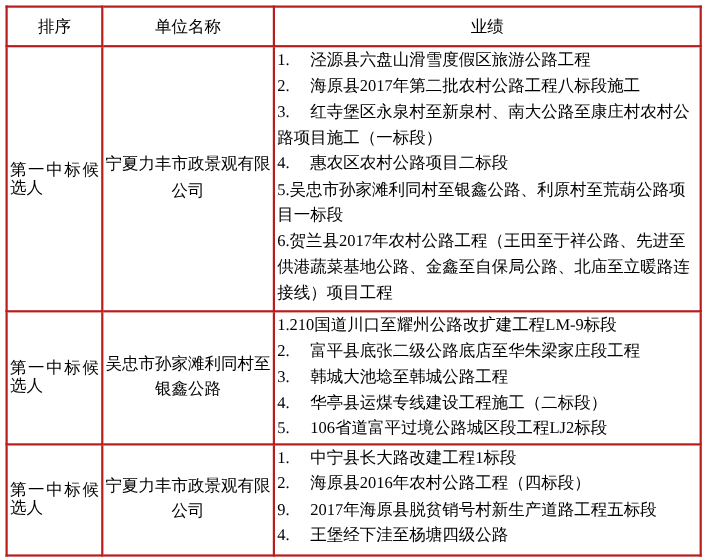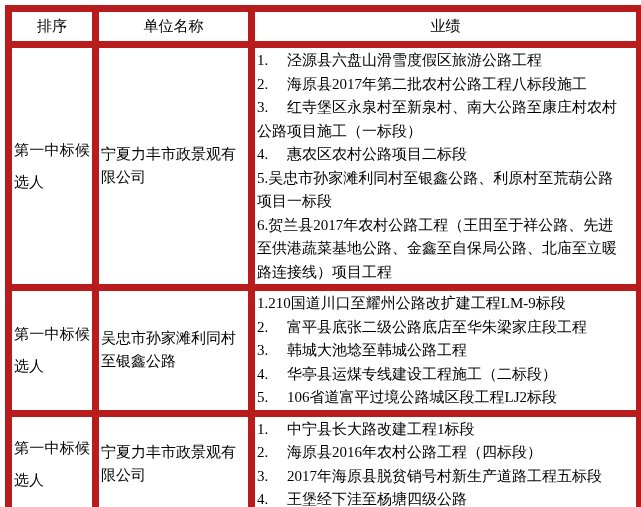--- a/index.html
+++ b/index.html
@@ -14,42 +14,43 @@
     color: #000000;
   }
   table.bid-table {
     border-collapse: collapse;
     table-layout: fixed;
     margin: 5px 0 0 5px;
     width: 631px;
     border: 2px solid #000000;
   }
   .bid-table th, .bid-table td {
-    border: 7px solid #b91c1c;
+    border: 2px solid #b91c1c;
     font-size: 15px;
     font-weight: normal;
     overflow: hidden;
     box-sizing: border-box;
   }
   .bid-table thead tr { height: 36px; }
   .bid-table th {
     text-align: center;
     vertical-align: middle;
     padding: 0;
   }
   tr.row-1 { height: 241px; }
   tr.row-2 { height: 118px; }
   tr.row-3 { height: 101px; }
   td.rank-cell {
     text-align: justify;
     vertical-align: middle;
     padding: 14px 2px;
-    line-height: 32px;
+    line-height: 16px;
   }
   td.company-cell {
+    text-align: center;
     vertical-align: middle;
     padding: 16px 2px;
     line-height: 23.5px;
   }
   td.achv-cell {
     text-align: left;
     vertical-align: top;
     padding: 1px 8px 0 2px;
     line-height: 23.5px;
     white-space: pre-wrap;
@@ -91,17 +92,17 @@
 2.　 富平县底张二级公路底店至华朱梁家庄段工程
 3.　 韩城大池埝至韩城公路工程
 4.　 华亭县运煤专线建设工程施工（二标段）
 5.　 106省道富平过境公路城区段工程LJ2标段</td>
     </tr>
     <tr class="row-3">
       <td class="rank-cell">第一中标候选人</td>
       <td class="company-cell">宁夏力丰市政景观有限公司</td>
       <td class="achv-cell">1.　 中宁县长大路改建工程1标段
 2.　 海原县2016年农村公路工程（四标段）
-3.　 2017年海原县脱贫销号村新生产道路工程五标段
+9.　 2017年海原县脱贫销号村新生产道路工程五标段
 4.　 王堡经下洼至杨塘四级公路</td>
     </tr>
   </tbody>
 </table>
 
 </body></html>

